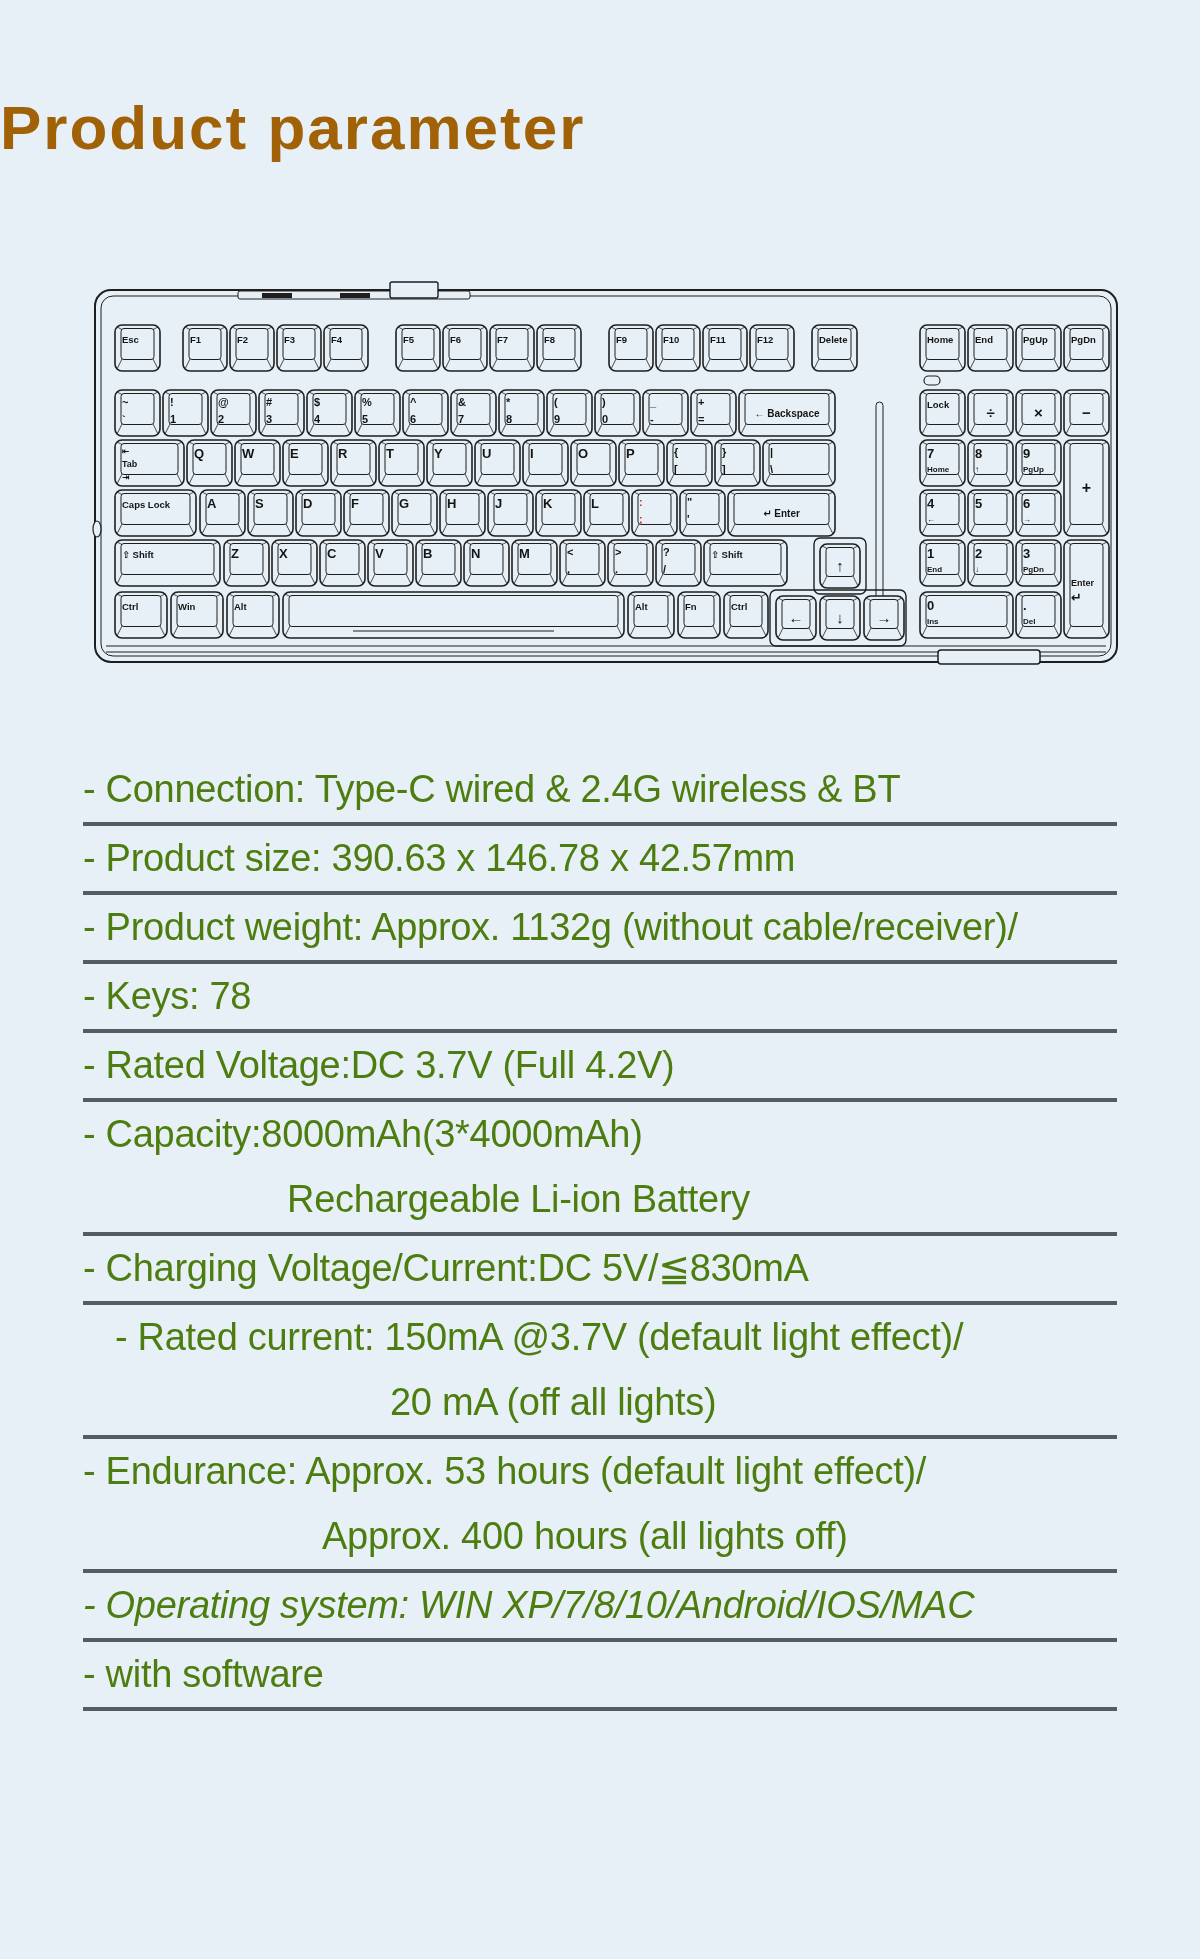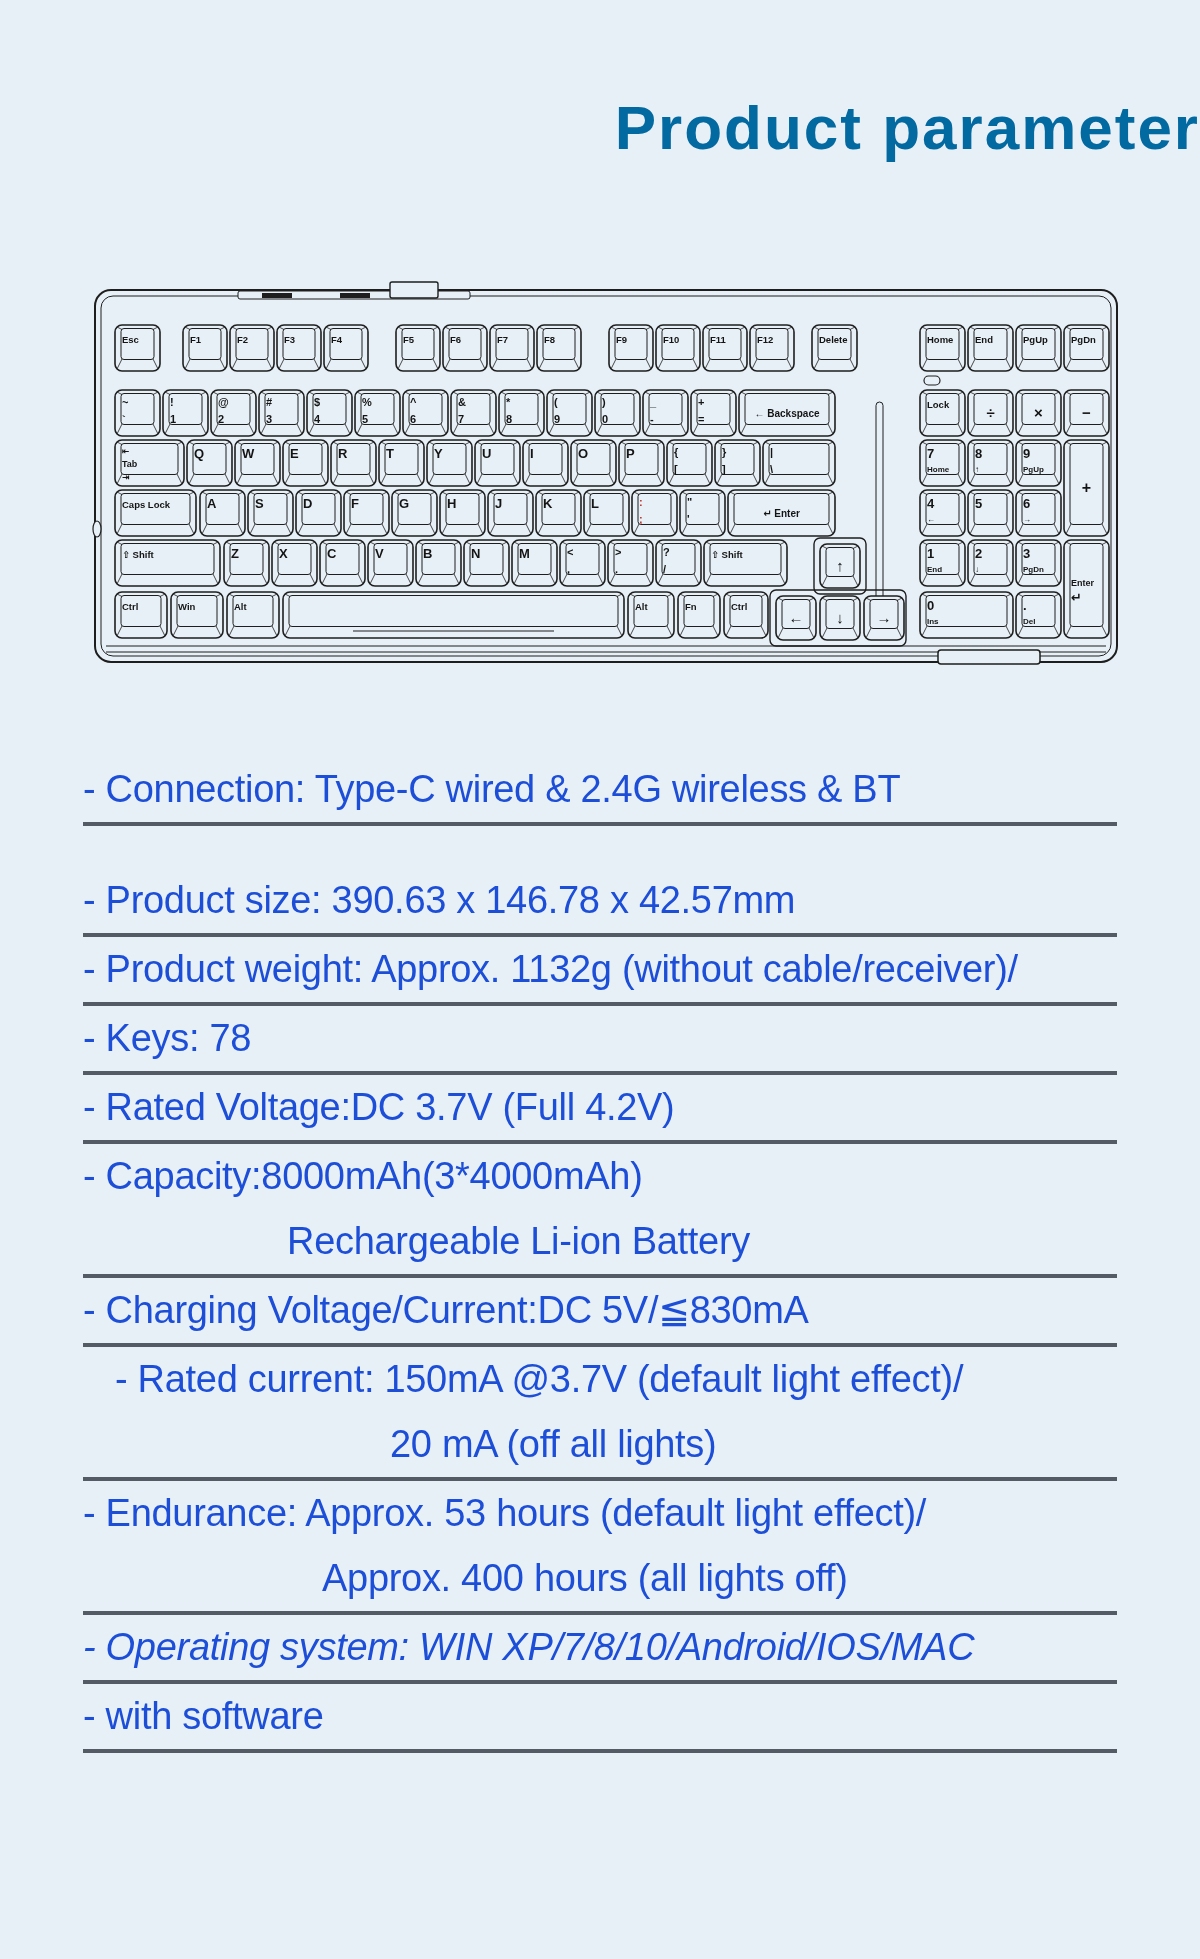--- a/index.html
+++ b/index.html
@@ -1,22 +1,22 @@
 <!DOCTYPE html>
 <html><head>
 <meta charset="utf-8">
 <style>
   html,body{margin:0;padding:0;background:#e7f0f7;}
   .page{position:relative;width:1200px;height:1959px;background:#e7f0f7;overflow:hidden;
         font-family:"Liberation Sans","DejaVu Sans",sans-serif;}
-  .page-title{position:absolute;top:92px;left:0;width:100%;margin:0;text-align:right;
-        font-size:62px;font-weight:bold;letter-spacing:2px;color:#0369a1;}
+  .page-title{position:absolute;top:92px;left:0;width:100%;margin:0;text-align:left;
+        font-size:62px;font-weight:bold;letter-spacing:2px;color:#a16207;}
   #kbd{position:absolute;left:0;top:0;width:1200px;height:700px;}
   #specs{position:absolute;left:83px;top:757px;width:1034px;}
-  .spec-line{font-size:38px;line-height:65px;color:#1d4ed8;letter-spacing:-0.3px;white-space:pre;}
+  .spec-line{font-size:38px;line-height:65px;color:#4d7c0f;letter-spacing:-0.3px;white-space:pre;}
   .spec-rule{height:4px;background:#545b64;}
 </style>
 </head>
 <body>
 
 <div class="page">
   <h1 class="page-title">Product parameter</h1>
   <svg id="kbd" viewBox="0 0 1200 700" xmlns="http://www.w3.org/2000/svg">
       <rect x="95" y="290" width="1022" height="372" rx="16" fill="#e7f0f7" stroke="#1e1e1e" stroke-width="2"></rect>
       <rect x="101" y="296" width="1010" height="360" rx="12" fill="none" stroke="#1e1e1e" stroke-width="1"></rect>
@@ -957,21 +957,21 @@
         <text x="1023" y="610" font-size="13" font-weight="bold" fill="#141414" font-family="&quot;Liberation Sans&quot;,&quot;DejaVu Sans&quot;,sans-serif">.</text>
         <text x="1023" y="624" font-size="8" font-weight="bold" fill="#141414" font-family="&quot;Liberation Sans&quot;,&quot;DejaVu Sans&quot;,sans-serif">Del</text>
       </g>
     </svg>
   <div id="specs">
       <div class="spec-item">
         <div class="spec-line" style="padding-left: 0px;">- Connection: Type-C wired &amp; 2.4G wireless &amp; BT</div>
         <div class="spec-rule" style="background: rgb(84, 91, 100);"></div>
       </div>
       <div class="spec-item">
-        <div class="spec-line" style="padding-left: 0px; margin-top: 42px;">- Product size: 390.63 x 146.78 x 42.57mm</div>
+        <div class="spec-line" style="padding-left: 0px;">- Product size: 390.63 x 146.78 x 42.57mm</div>
         <div class="spec-rule" style="background: rgb(84, 91, 100);"></div>
       </div>
       <div class="spec-item">
         <div class="spec-line" style="padding-left: 0px;">- Product weight: Approx. 1132g (without cable/receiver)/</div>
         <div class="spec-rule" style="background: rgb(84, 91, 100);"></div>
       </div>
       <div class="spec-item">
         <div class="spec-line" style="padding-left: 0px;">- Keys: 78</div>
         <div class="spec-rule" style="background: rgb(84, 91, 100);"></div>
       </div>

